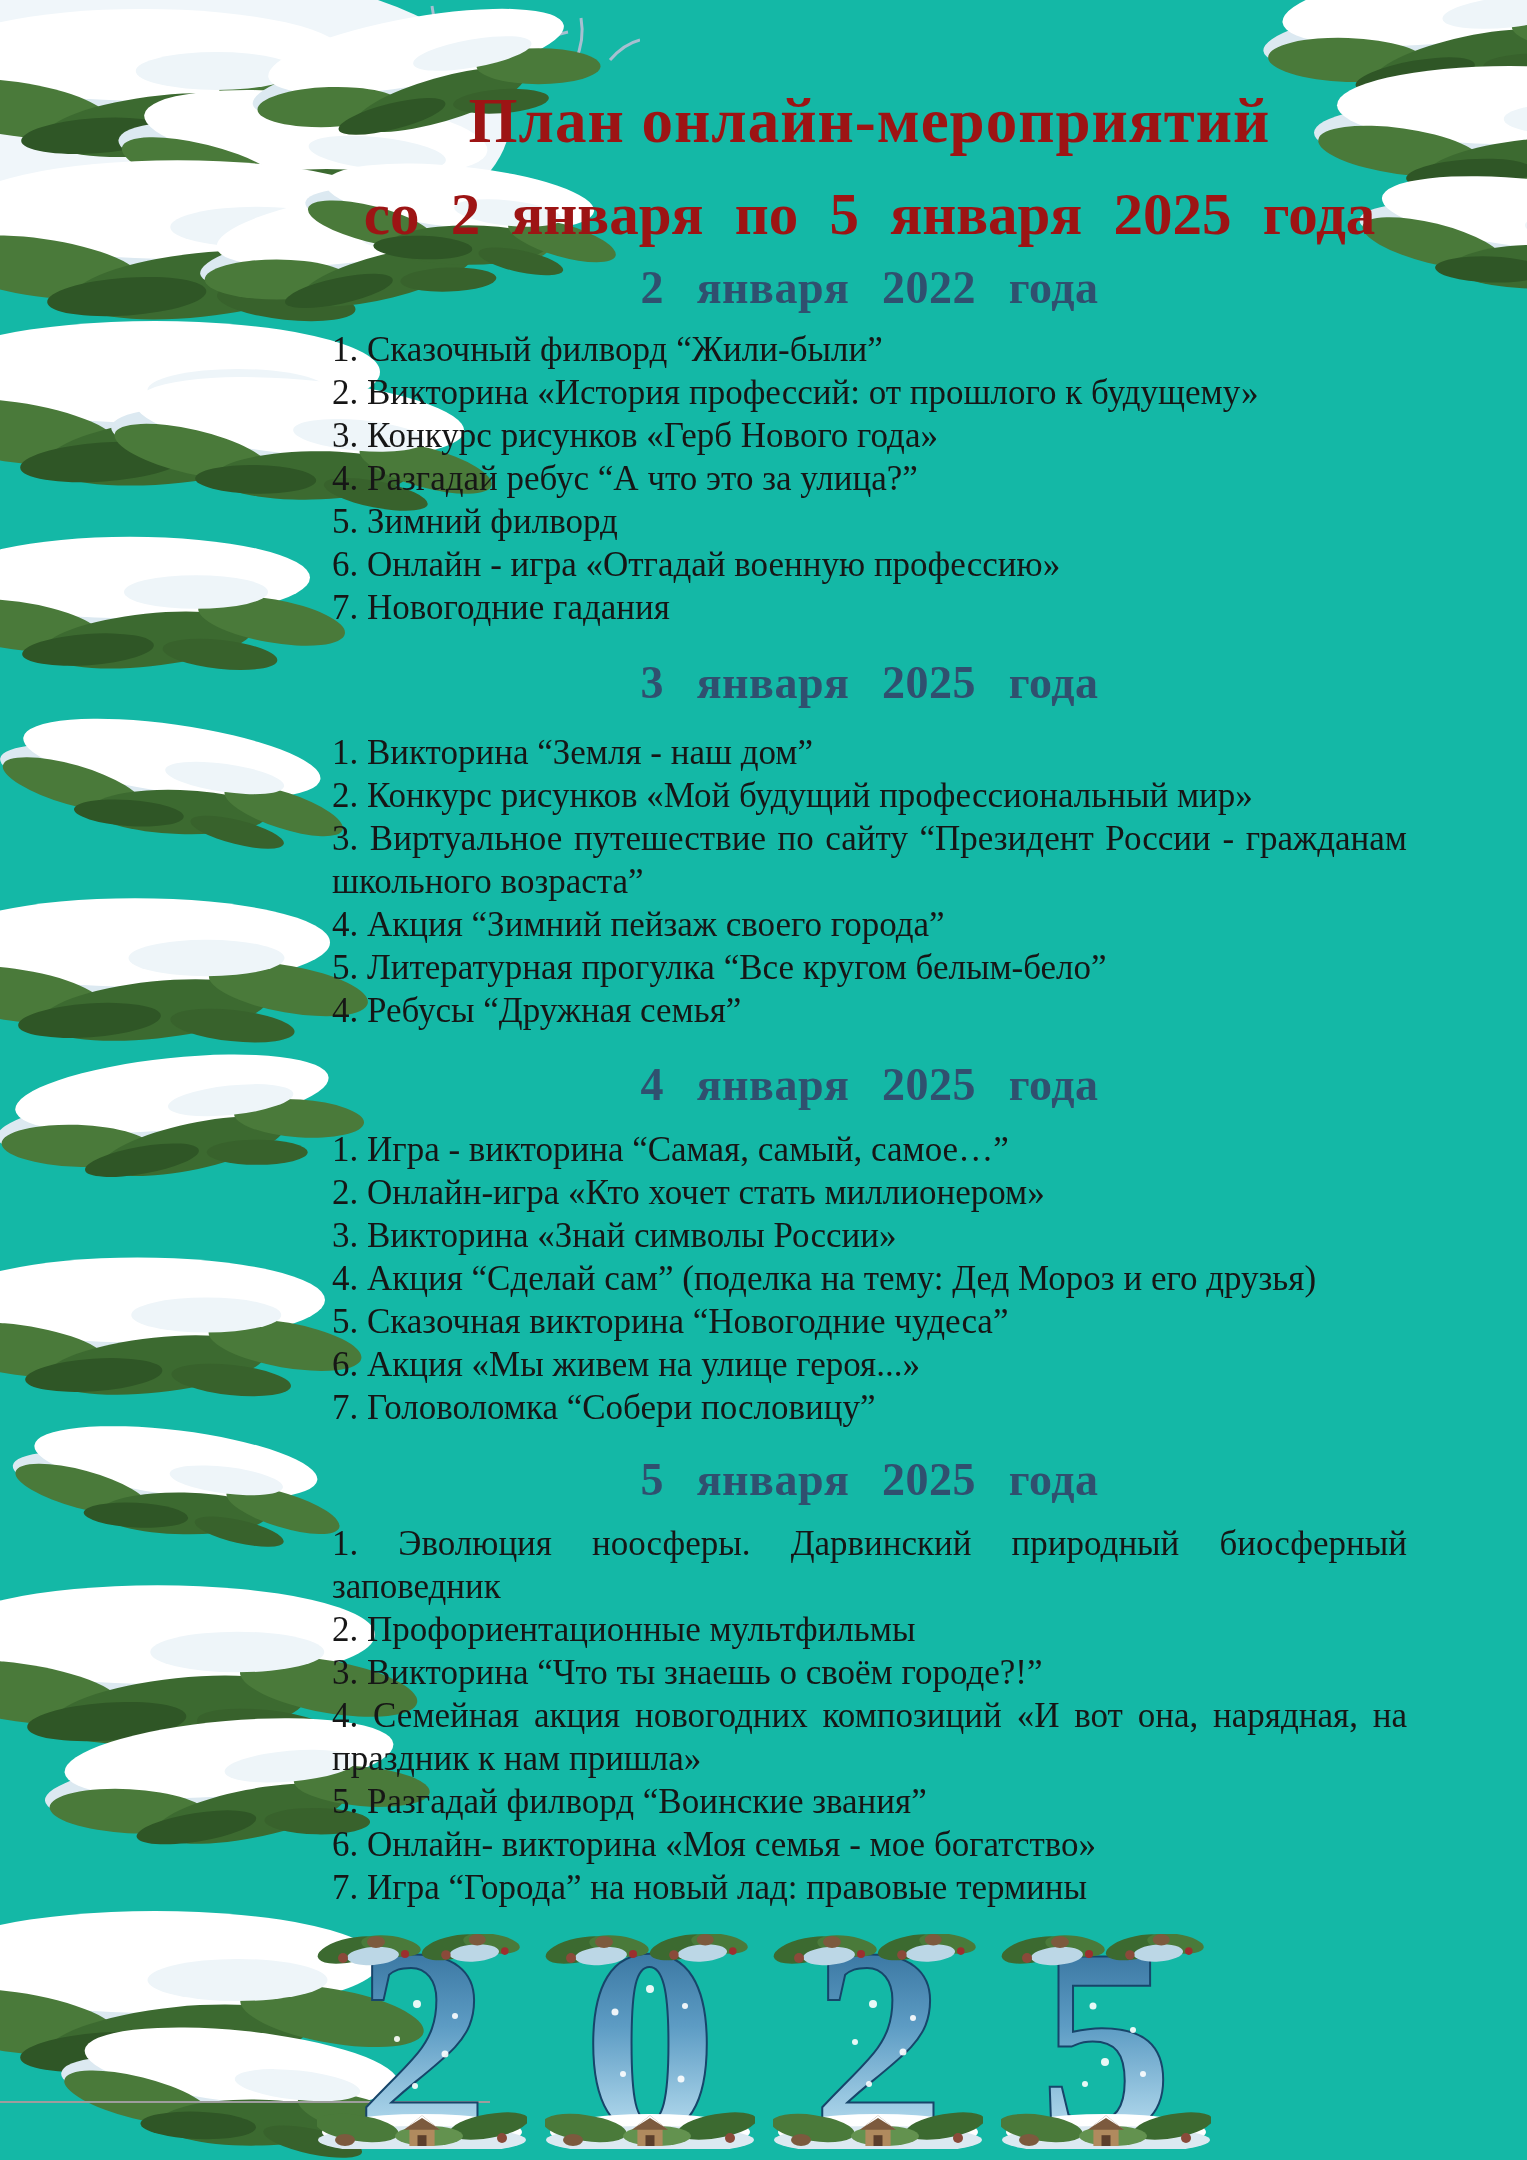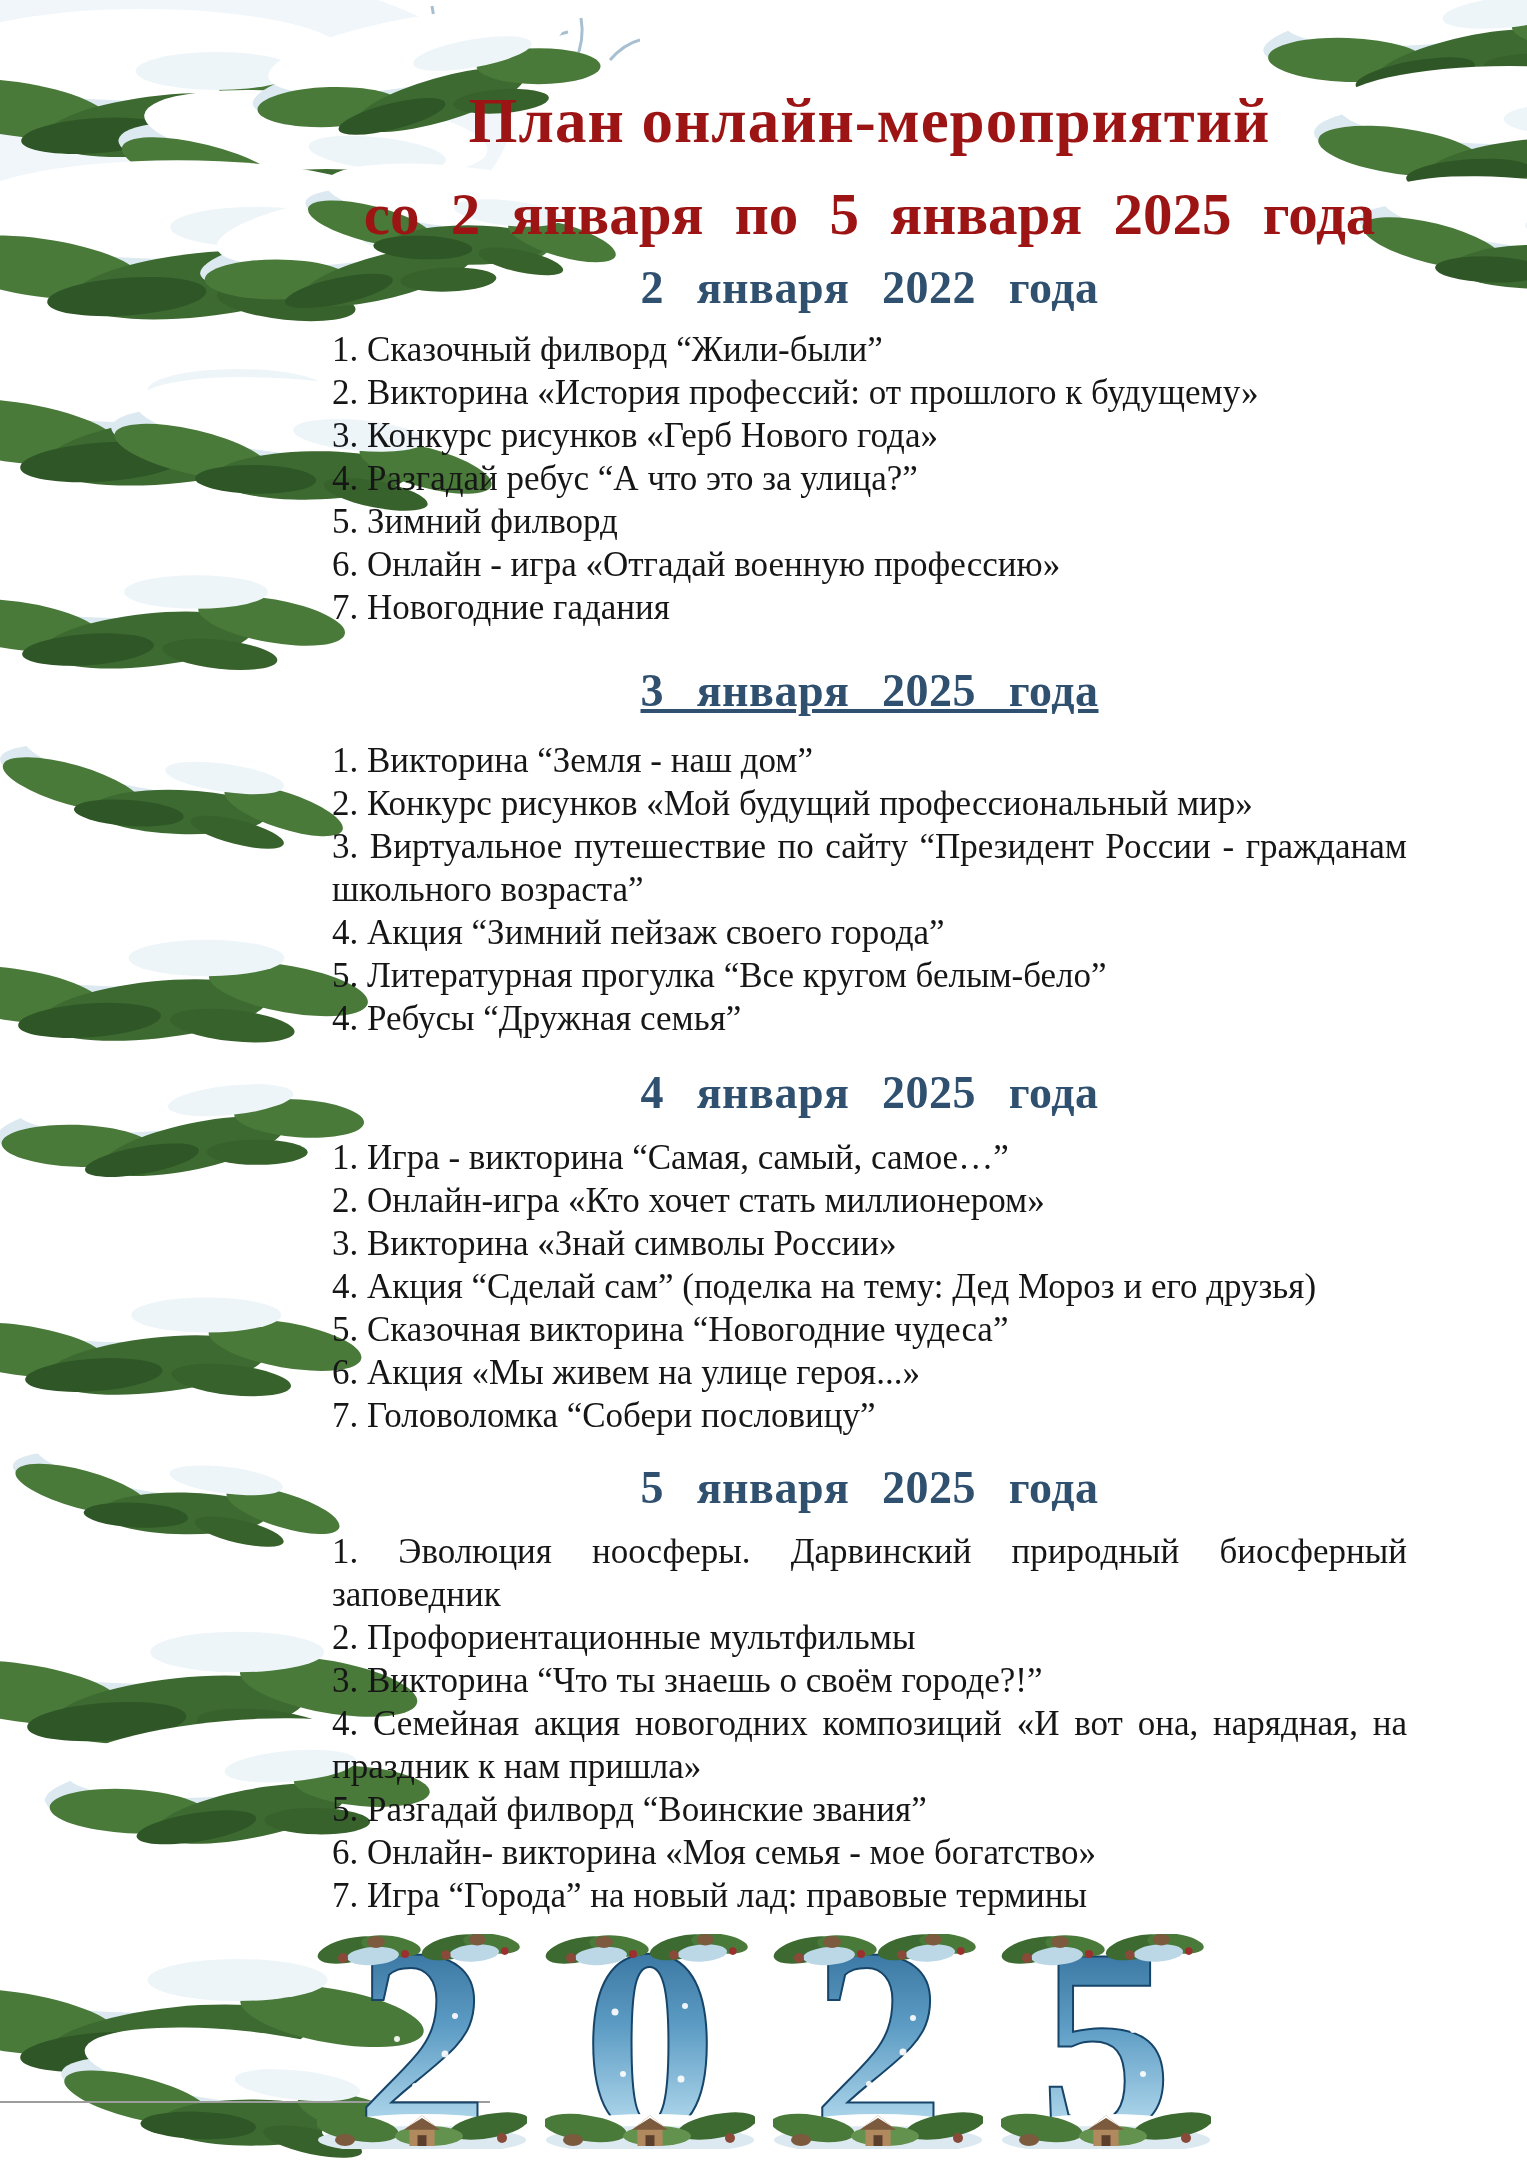--- a/index.html
+++ b/index.html
@@ -1,20 +1,20 @@
 <!DOCTYPE html>
 <html><head>
 <meta charset="utf-8">
 <style>
   html,body{margin:0;padding:0;background:#e8e8e8;}
   #page{
     position:relative;
     width:1527px;height:2160px;
     margin:0 auto;
-    background:#ffffff;
+    background:#14b8a6;
     overflow:hidden;
     font-family:"Liberation Serif", serif;
   }
   
   .decor{position:absolute;z-index:0;pointer-events:none;}
   #left-forest{left:0;top:0;}
   #topright-forest{right:0;top:0;}
 
   
   #content{
@@ -33,21 +33,21 @@
 
   .section-header{
     text-align:center;
     color:#30506f;
     font-weight:bold;
     font-size:46px;line-height:60px;
     word-spacing:0.45em;
     letter-spacing:0.5px;
   }
   #header-s1{margin:8px 0 10px 0;}
-  #header-s2{margin:32px 0 18px 0;text-decoration:underline;}
+  #header-s2{margin:24px 0 18px 0;}
   #header-s3{margin:23px 0 13px 0;}
   #header-s4{margin:21px 0 12px 0;}
 
   .event-list{margin:0;padding:0;list-style:none;}
   .event-item{
     font-size:35px;line-height:43px;
     color:#161616;
     text-align:justify;
   }
 

